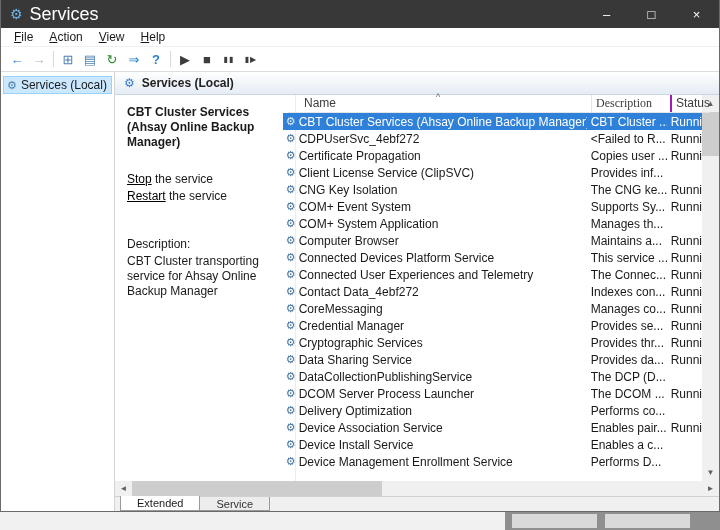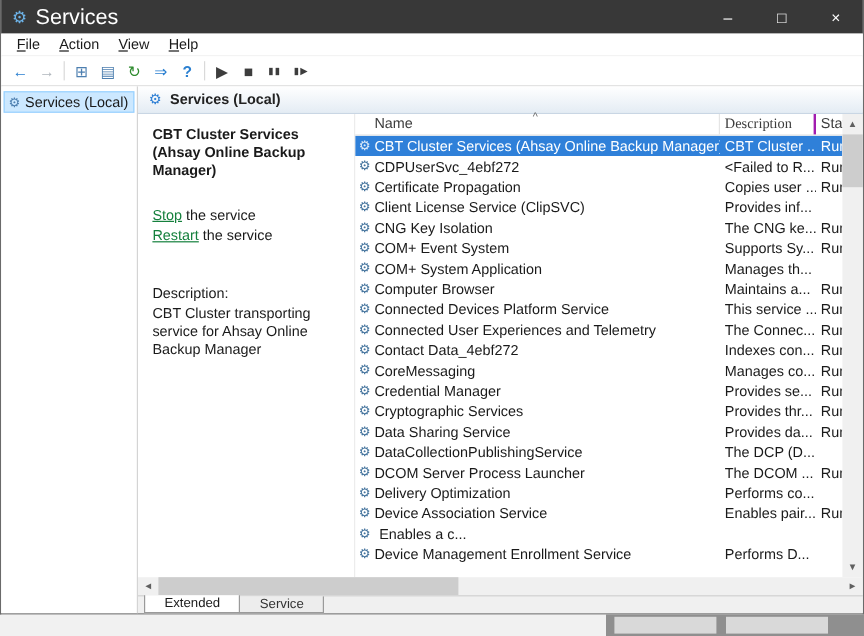--- a/index.html
+++ b/index.html
@@ -54,27 +54,27 @@
             background:linear-gradient(#ffffff,#e4ecf4); border-bottom:1px solid #c9d6e4;
             font-weight:bold; color:#222; flex:none; }
   .banner-gear { color:#2e7fd4; font-size:12px; font-weight:normal; }
 
   .content { flex:1; display:flex; min-height:0; }
 
   
   .infopanel { width:180px; padding:10px 8px 0 12px; overflow:hidden; flex:none; background:#fff; }
   .info-title { font-weight:bold; margin-bottom:22px; line-height:1.25; }
   .info-links div { margin-bottom:3px; }
-  .link { color:#15803d; text-decoration:underline; cursor:pointer; }
+  .link { color:#000000; text-decoration:underline; cursor:pointer; }
   .desc-label { margin-top:34px; }
   .desc-text { margin-top:3px; line-height:1.25; }
 
   
   .listview { flex:1; display:flex; flex-direction:column; min-width:0; background:#fff;
-              border-left:1px solid #ececec; }
+              border-left:1px solid #ececec;align-items:center; }
   .lv-header { height:18px; display:flex; position:relative; border-bottom:1px solid #e5e5e5;
                color:#3c3c3c; flex:none; }
   .h-cell { line-height:17px; white-space:nowrap; overflow:hidden; }
   .h-name { width:304px; padding-left:16px; border-right:1px solid #e5e5e5; }
   .h-desc { width:80px; padding-left:4px; border-right:2px solid #a21caf;font-family:Liberation Serif, serif; }
   .h-status { flex:1; padding-left:4px; }
   .sort-caret { position:absolute; left:148px; top:-3px; font-size:9px; color:#666; }
   .lv-rows { flex:1; overflow:hidden; }
   .lv-row { height:17px; display:flex; align-items:center; white-space:nowrap; }
   .svc-icon { width:16px; padding-left:3px; font-size:11px; color:#46759e; flex:none; }
@@ -294,20 +294,21 @@
                   <span class="c-status"></span>
                 </div>
                 <div class="lv-row">
                   <span class="svc-icon">⚙</span>
                   <span class="c-name">Device Association Service</span>
                   <span class="c-desc">Enables pair...</span>
                   <span class="c-status">Running</span>
                 </div>
                 <div class="lv-row">
                   <span class="svc-icon">⚙</span>
+                  <span class="c-name">Device Install Service</span>
                   <span class="c-desc">Enables a c...</span>
                   <span class="c-status"></span>
                 </div>
                 <div class="lv-row">
                   <span class="svc-icon">⚙</span>
                   <span class="c-name">Device Management Enrollment Service</span>
                   <span class="c-desc">Performs D...</span>
                   <span class="c-status"></span>
                 </div>
               </div>

